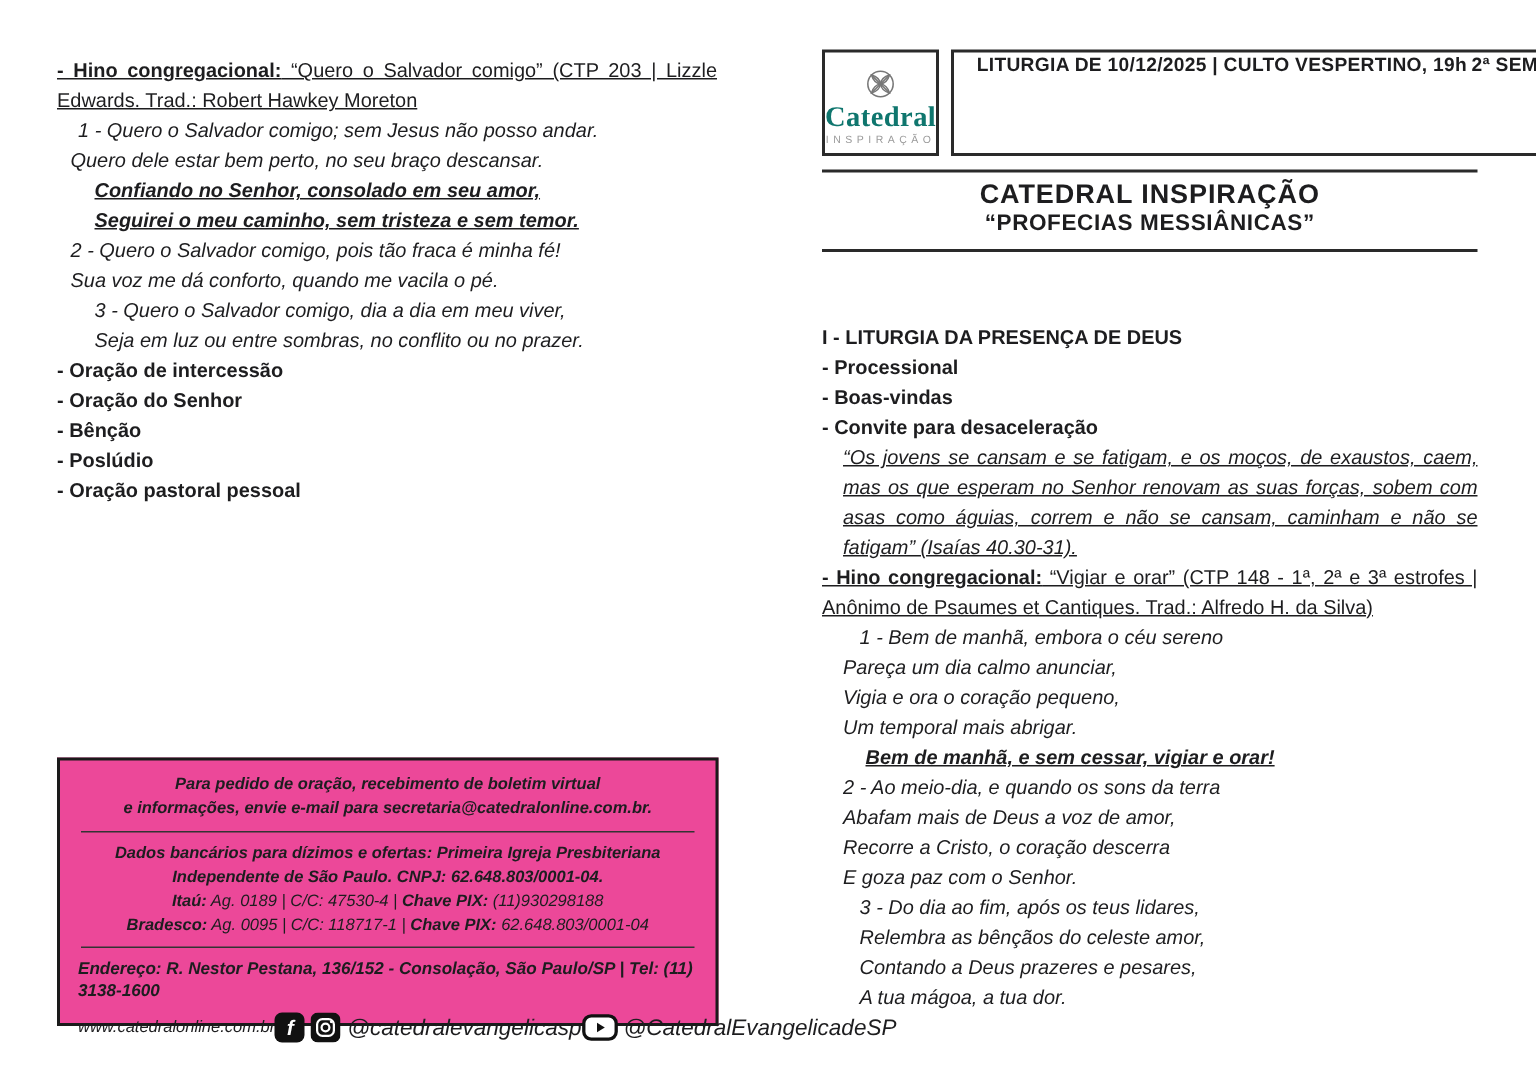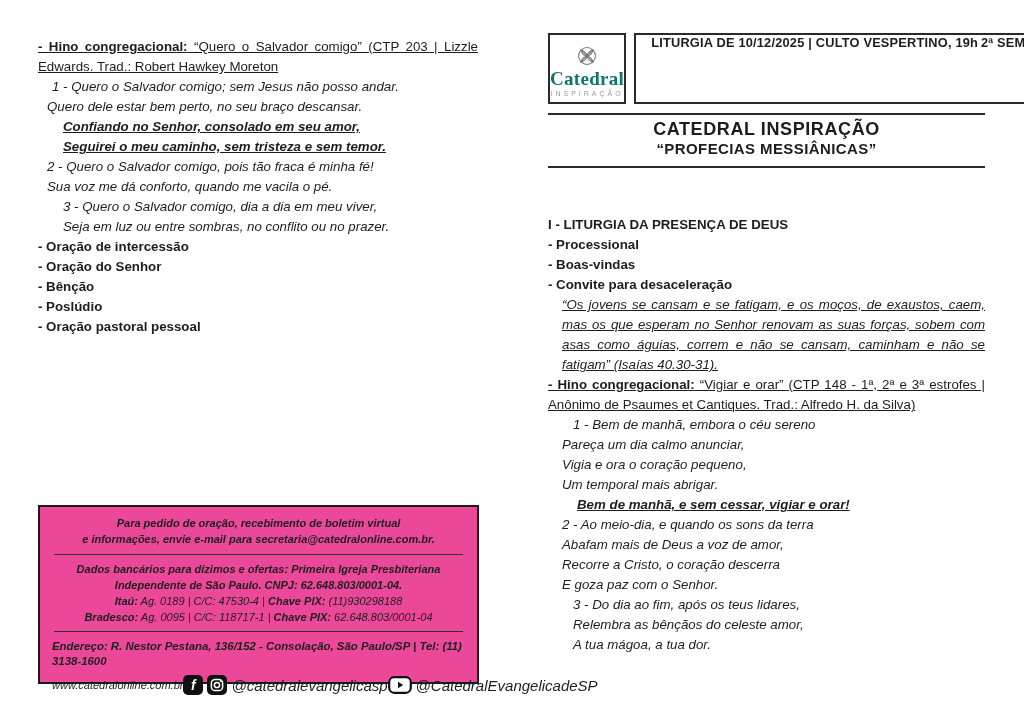--- a/index.html
+++ b/index.html
@@ -224,17 +224,18 @@
         <div class="line it in2">Abafam mais de Deus a voz de amor,</div>
 
         <div class="line it in2">Recorre a Cristo, o coração descerra</div>
 
         <div class="line it in2">E goza paz com o Senhor.</div>
 
         <div class="line it in3">3 - Do dia ao fim, após os teus lidares,</div>
 
         <div class="line it in3">Relembra as bênçãos do celeste amor,</div>
 
+        <div class="line it in3">Contando a Deus prazeres e pesares,</div>
 
         <div class="line it in3">A tua mágoa, a tua dor.</div>
       </div>
   </div>
 </div>
 
 </body></html>

